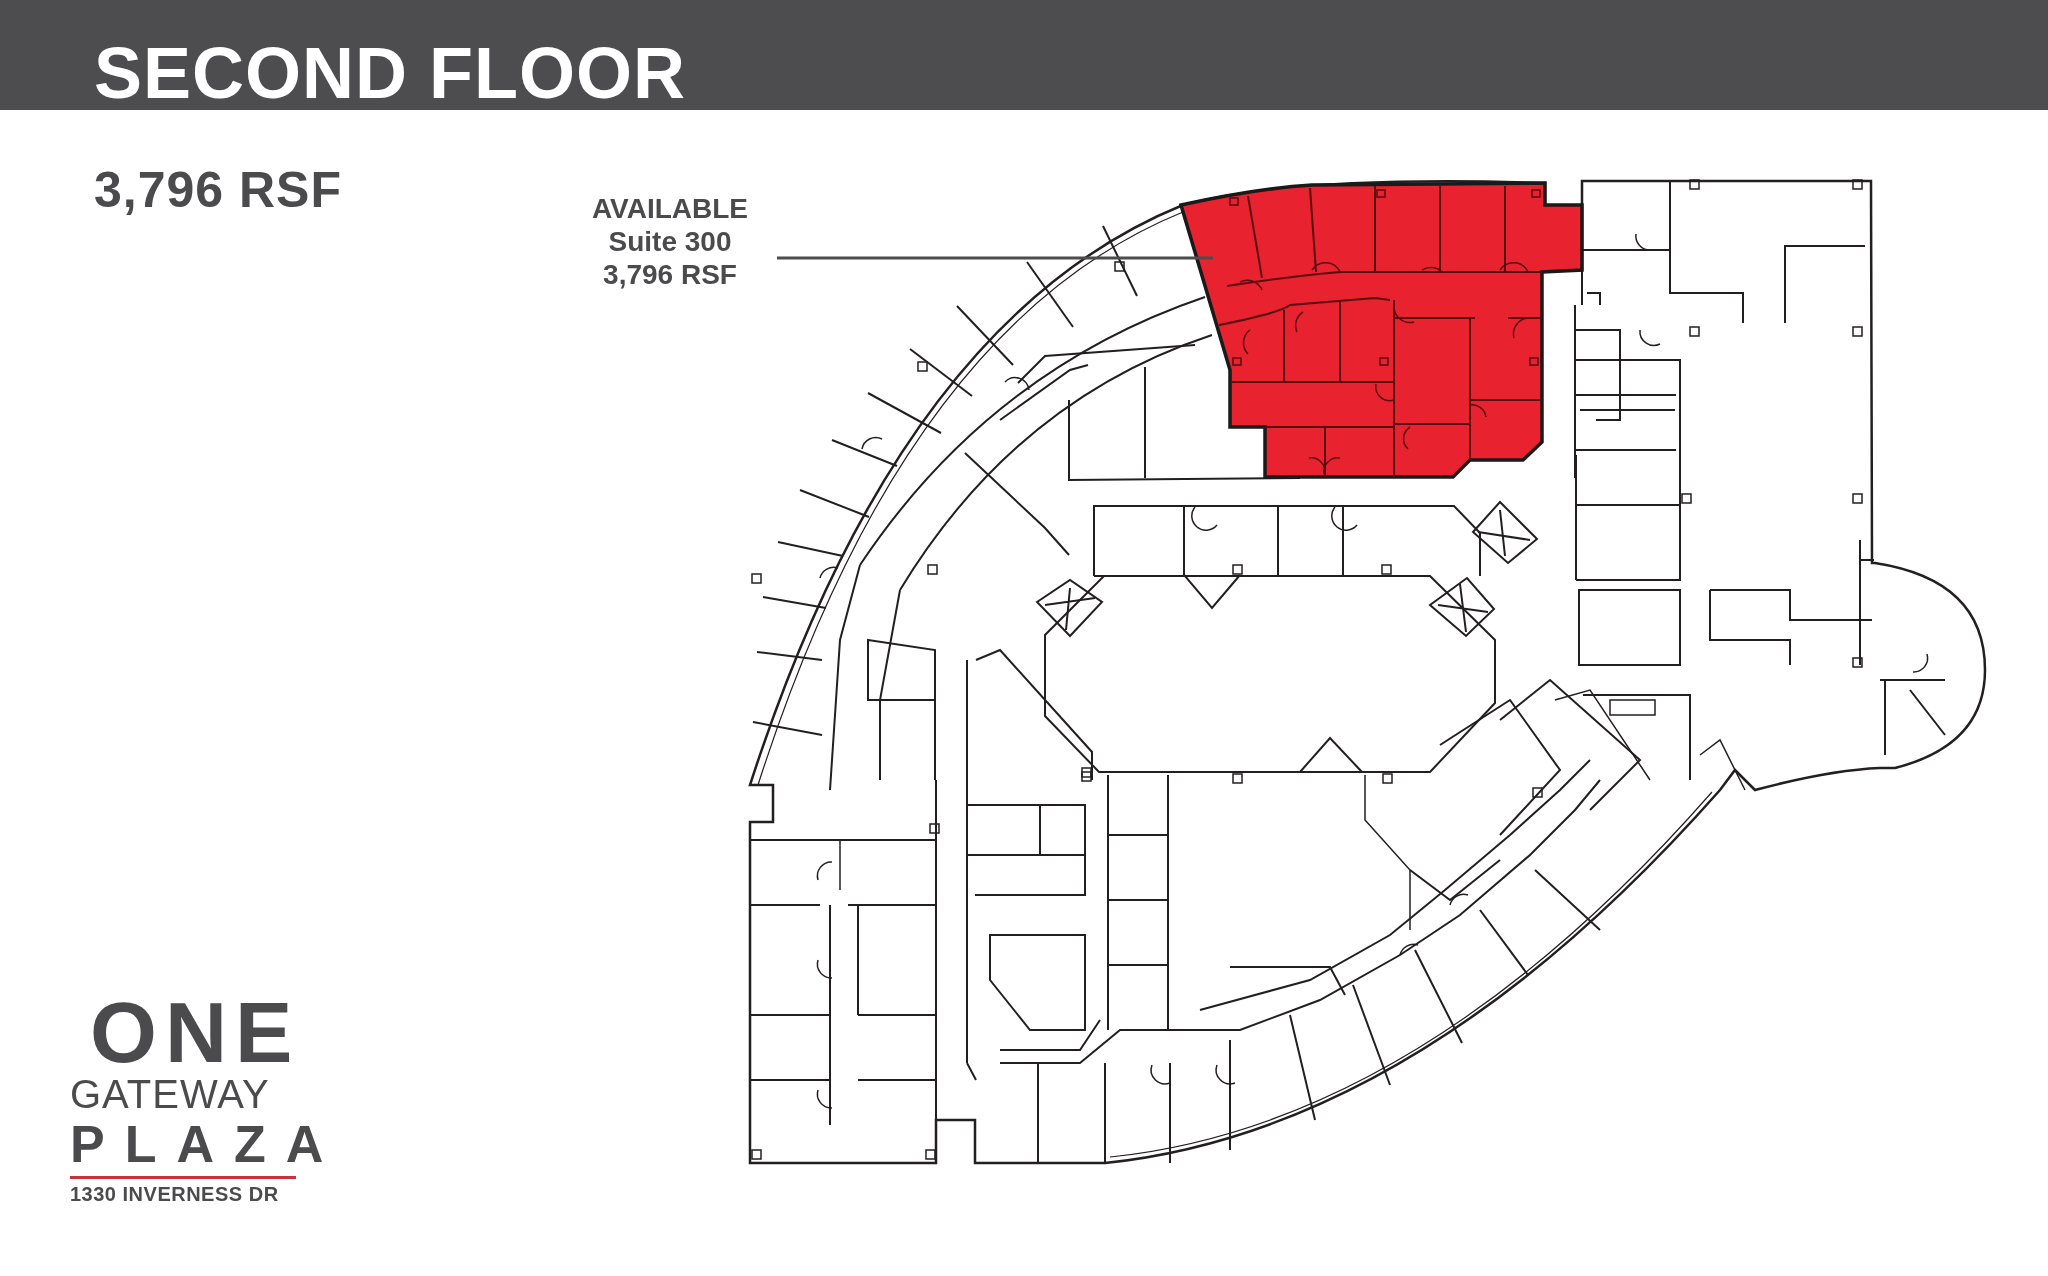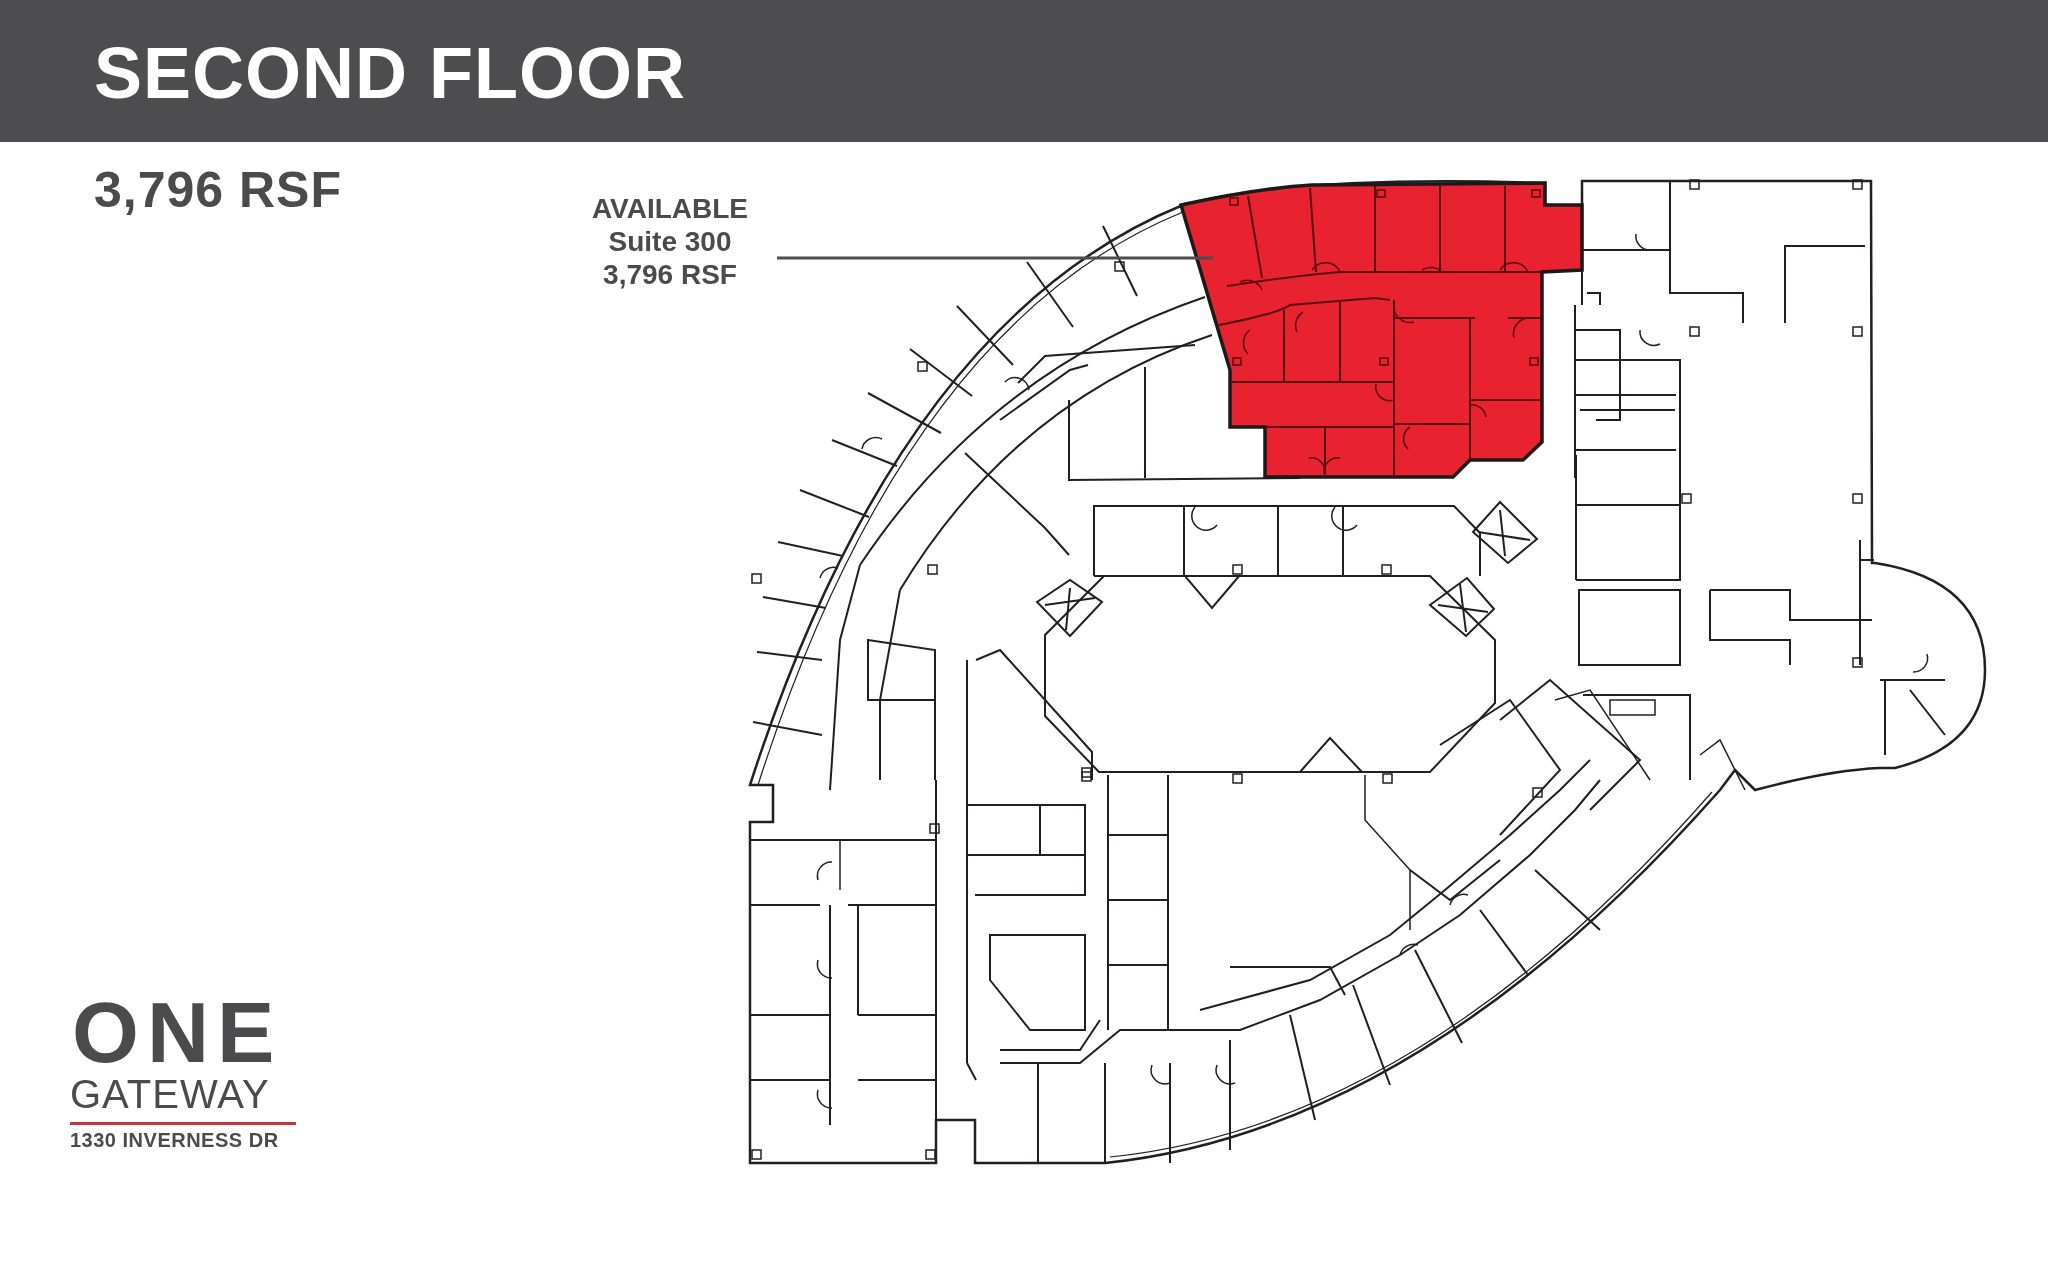--- a/index.html
+++ b/index.html
@@ -1,28 +1,28 @@
 <!DOCTYPE html>
 <html><head>
 <meta charset="utf-8">
 <style>
   html, body { margin: 0; padding: 0; background: #ffffff; }
   body { width: 2048px; height: 1276px; position: relative; overflow: hidden;
          font-family: "Liberation Sans", "DejaVu Sans", sans-serif; color: #4b4b4d; }
-  .header-bar { position: absolute; left: 0; top: 0; width: 2048px; height: 142px; background: #4d4d4f; }
+  .header-bar { position: absolute; left: 0; top: 0; width: 2048px; height: 110px; background: #4d4d4f; }
   .header-title { position: absolute; left: 94px; top: 34px; font-size: 72px; font-weight: 700;
                   color: #ffffff; letter-spacing: 1px; line-height: 78px; }
   .total-rsf { position: absolute; left: 94px; top: 160px; font-size: 50px; font-weight: 700;
                color: #4b4b4d; line-height: 60px; letter-spacing: 1px; }
   .callout { position: absolute; left: 560px; top: 192px; width: 220px; text-align: center;
              font-weight: 700; color: #4b4b4d; font-size: 28px; line-height: 33px; }
   .callout div { white-space: nowrap; }
   .plan { position: absolute; left: 0; top: 0; width: 2048px; height: 1276px; }
   .logo { position: absolute; left: 70px; top: 992px; width: 232px; color: #4b4b4d; }
-  .logo-one { font-size: 86px; font-weight: 700; letter-spacing: 8px; line-height: 80px; margin-left: 2px; }
+  .logo-one { font-size: 86px; font-weight: 700; letter-spacing: 8px; line-height: 80px; margin-left: 20px; }
   .logo-gateway { font-size: 40px; font-weight: 400; letter-spacing: 1px; line-height: 44px; }
   .logo-plaza { font-size: 52px; font-weight: 700; letter-spacing: 20px; line-height: 52px; margin-top: 2px; }
   .logo-rule { height: 3px; background: #c8323c; width: 226px; margin-top: 6px; }
   .logo-address { font-size: 20px; font-weight: 700; line-height: 26px; margin-top: 2px; letter-spacing: 0.5px; }
 </style>
 </head>
 <body>
 
 <div class="header-bar">
   <div class="header-title">SECOND FLOOR</div>
@@ -231,15 +231,16 @@
       <rect x="1530" y="358" width="8" height="7"></rect>
     </g>
   </g>
 
   <line x1="777" y1="258" x2="1213" y2="258" stroke="#4d4d4f" stroke-width="3"></line>
 </svg>
 
 <div class="logo">
   <div class="logo-one">ONE</div>
   <div class="logo-gateway">GATEWAY</div>
+  <div class="logo-plaza">PLAZA</div>
   <div class="logo-rule"></div>
   <div class="logo-address">1330 INVERNESS DR</div>
 </div>
 
 </body></html>

